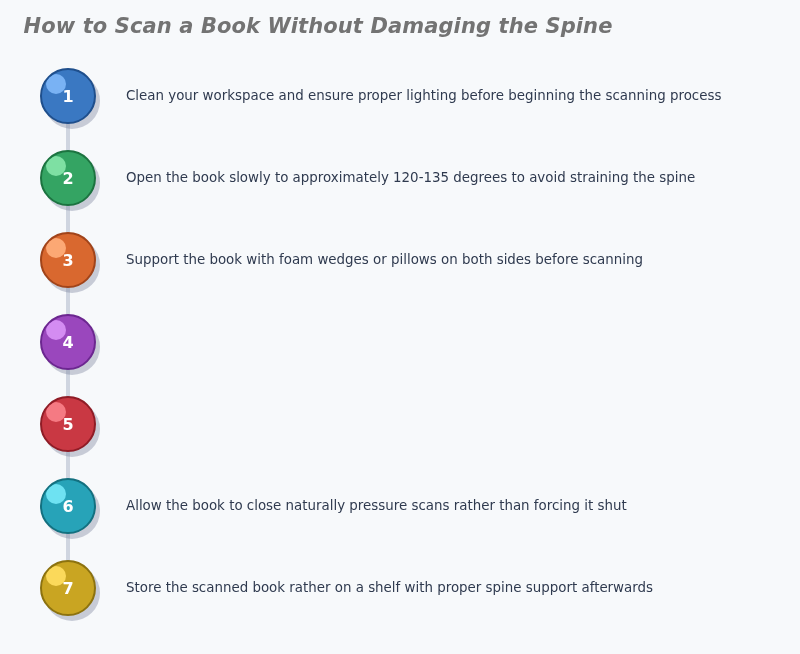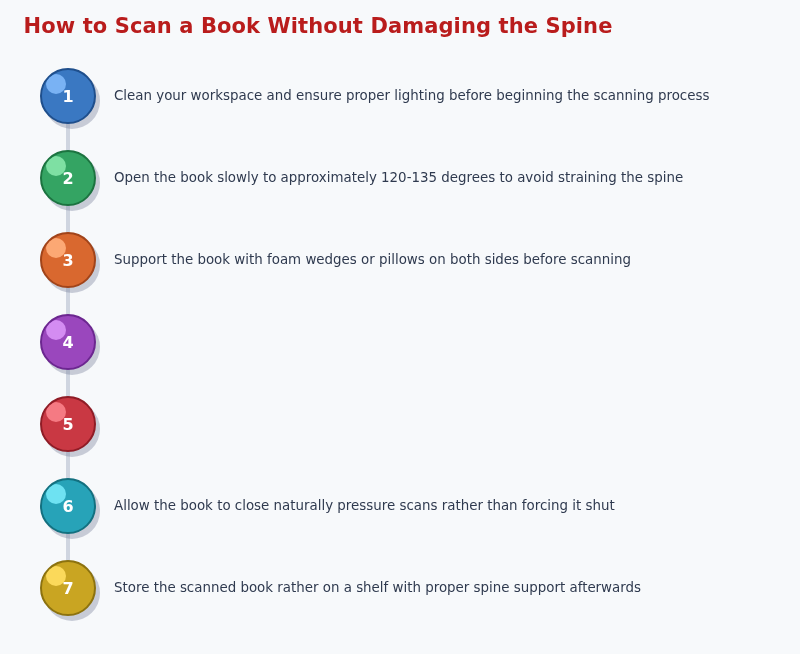--- a/index.html
+++ b/index.html
@@ -5,21 +5,21 @@
   html, body { margin: 0; padding: 0; }
   body {
     width: 800px; height: 654px;
     background: #f7f9fb;
     font-family: "DejaVu Sans", sans-serif;
     position: relative; overflow: hidden;
   }
   .title {
     position: absolute; left: 0; top: 14px; width: 636px;
     text-align: center; font-size: 21px; font-weight: bold;
-    color: #b91c1c; letter-spacing: 0.1px;
+    color: #737373; letter-spacing: 0.1px; font-style: italic;
   }
   .timeline-line {
     position: absolute; left: 66px; top: 96px;
     width: 4px; height: 492px; background: #cfd5e0;
   }
   .step {
     position: absolute; left: 0; width: 800px; height: 60px;
   }
   .node {
     position: absolute; left: 40px; top: 0;
@@ -38,21 +38,21 @@
   .node-highlight {
     position: absolute; left: 4px; top: 4px;
     width: 20px; height: 20px; border-radius: 50%;
   }
   .node-number {
     position: absolute; left: 0; top: 0; width: 56px; height: 56px;
     line-height: 58px; text-align: center;
     color: #ffffff; font-weight: bold; font-size: 16px;
   }
   .step-text {
-    position: absolute; left: 114px; top: 20px;
+    position: absolute; left: 126px; top: 20px;
     font-size: 13.4px; color: #2f3a4f; white-space: nowrap;
   }
 </style>
 </head>
 <body>
 
 <div class="title">How to Scan a Book Without Damaging the Spine</div>
 
 <div class="timeline-line"></div>
 

